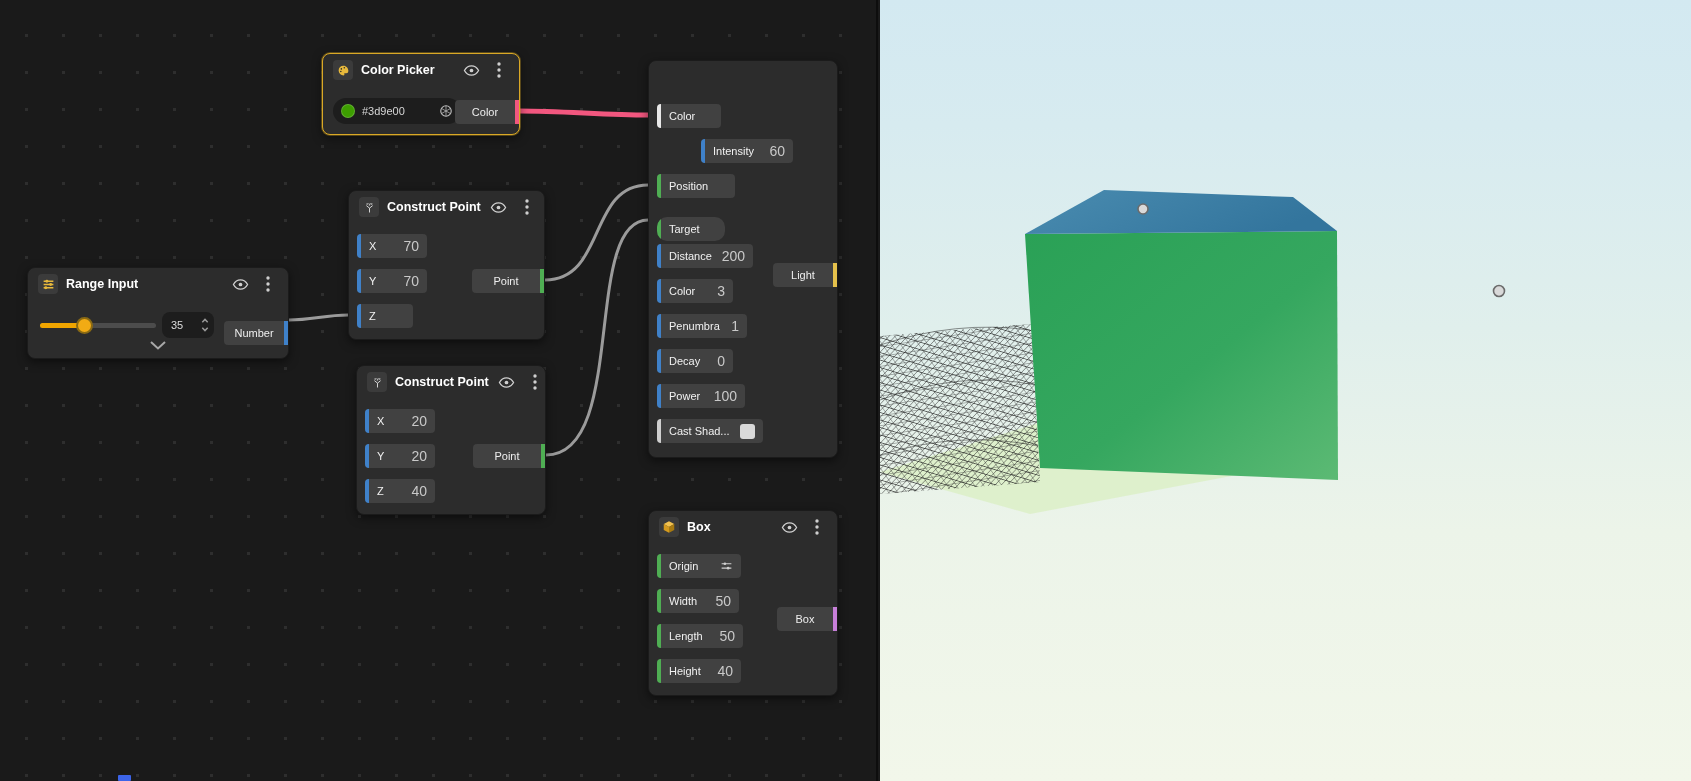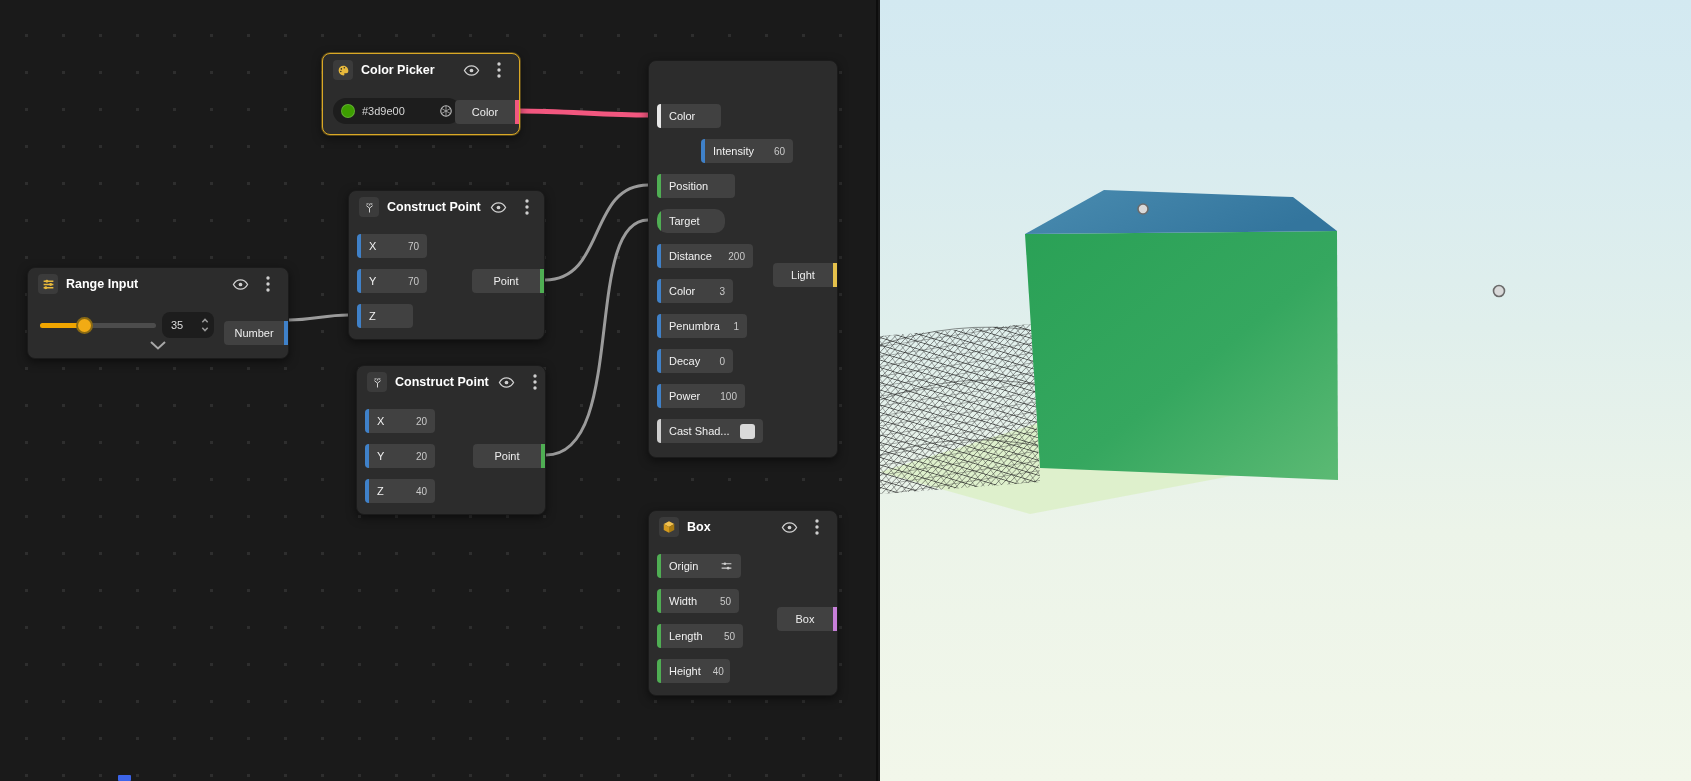--- a/index.html
+++ b/index.html
@@ -28,21 +28,21 @@
 
   .in-chip{--pc:#888;position:absolute;left:8px;height:24px;background:#414141;border-radius:4px;
            display:flex;align-items:center;gap:8px;padding:0 8px 0 12px;font-size:11px;
            overflow:hidden;white-space:nowrap;}
   .in-chip::before{content:"";position:absolute;left:0;top:0;bottom:0;width:4px;background:var(--pc);}
   .out-chip{--pc:#888;position:absolute;right:0;height:24px;background:#414141;border-radius:4px 0 0 4px;
             display:flex;align-items:center;justify-content:center;font-size:11px;
             padding:0 14px 0 10px;white-space:nowrap;}
   .out-chip::after{content:"";position:absolute;right:0;top:0;bottom:0;width:4px;background:var(--pc);}
   .chip-label{color:#f1f1f1;}
-  .chip-val{margin-left:auto;color:#c9c9c9;font-size:10px;}
+  .chip-val{margin-left:auto;color:#c9c9c9;font-size:14px;}
   .pc-blue{--pc:#3f81c9}.pc-green{--pc:#4fae53}.pc-pink{--pc:#f2577f}
   .pc-white{--pc:#e8e8e8}.pc-yellow{--pc:#e5c14b}.pc-purple{--pc:#c77fd9}.pc-gray{--pc:#cfcfcf}
 
   
   .hex-pill{position:absolute;left:10px;top:44px;width:128px;height:26px;background:#1d1d1d;
             border-radius:13px;display:flex;align-items:center;gap:7px;padding:0 8px;}
   .swatch{width:14px;height:14px;border-radius:50%;border:1px solid rgba(255,255,255,.18);flex:none;}
   .hex-text{font-size:11px;color:#d6d6d6;}
   .wheel-btn{margin-left:auto;display:flex;cursor:pointer;}
 
@@ -255,21 +255,21 @@
       <div class="in-chip pc-white" style="top:43px;width:64px;">
         <span class="chip-label">Color</span>
       </div>
       <div class="in-chip pc-blue" style="top:78px;width:92px;margin-left:44px;">
         <span class="chip-label">Intensity</span>
         <span class="chip-val">60</span>
       </div>
       <div class="in-chip pc-green" style="top:113px;width:78px;">
         <span class="chip-label">Position</span>
       </div>
-      <div class="in-chip pc-green" style="top:148px;width:68px;border-radius:10px;">
+      <div class="in-chip pc-green" style="top:156px;width:68px;border-radius:10px;">
         <span class="chip-label">Target</span>
       </div>
       <div class="in-chip pc-blue" style="top:183px;width:96px;">
         <span class="chip-label">Distance</span>
         <span class="chip-val">200</span>
       </div>
       <div class="in-chip pc-blue" style="top:218px;width:76px;">
         <span class="chip-label">Color</span>
         <span class="chip-val">3</span>
       </div>
@@ -329,21 +329,21 @@
         </span>
       </div>
       <div class="in-chip pc-green" style="top:78px;width:82px;">
         <span class="chip-label">Width</span>
         <span class="chip-val">50</span>
       </div>
       <div class="in-chip pc-green" style="top:113px;width:86px;">
         <span class="chip-label">Length</span>
         <span class="chip-val">50</span>
       </div>
-      <div class="in-chip pc-green" style="top:148px;width:73px;gap:12px;">
+      <div class="in-chip pc-green" style="top:148px;width:84px;gap:12px;">
         <span class="chip-label">Height</span>
         <span class="chip-val">40</span>
       </div>
       <div class="out-chip pc-purple" style="top:96px;width:60px;">
         <span>Box</span>
       </div>
     </div>
 
     <div class="artifact"></div>
   </div>

